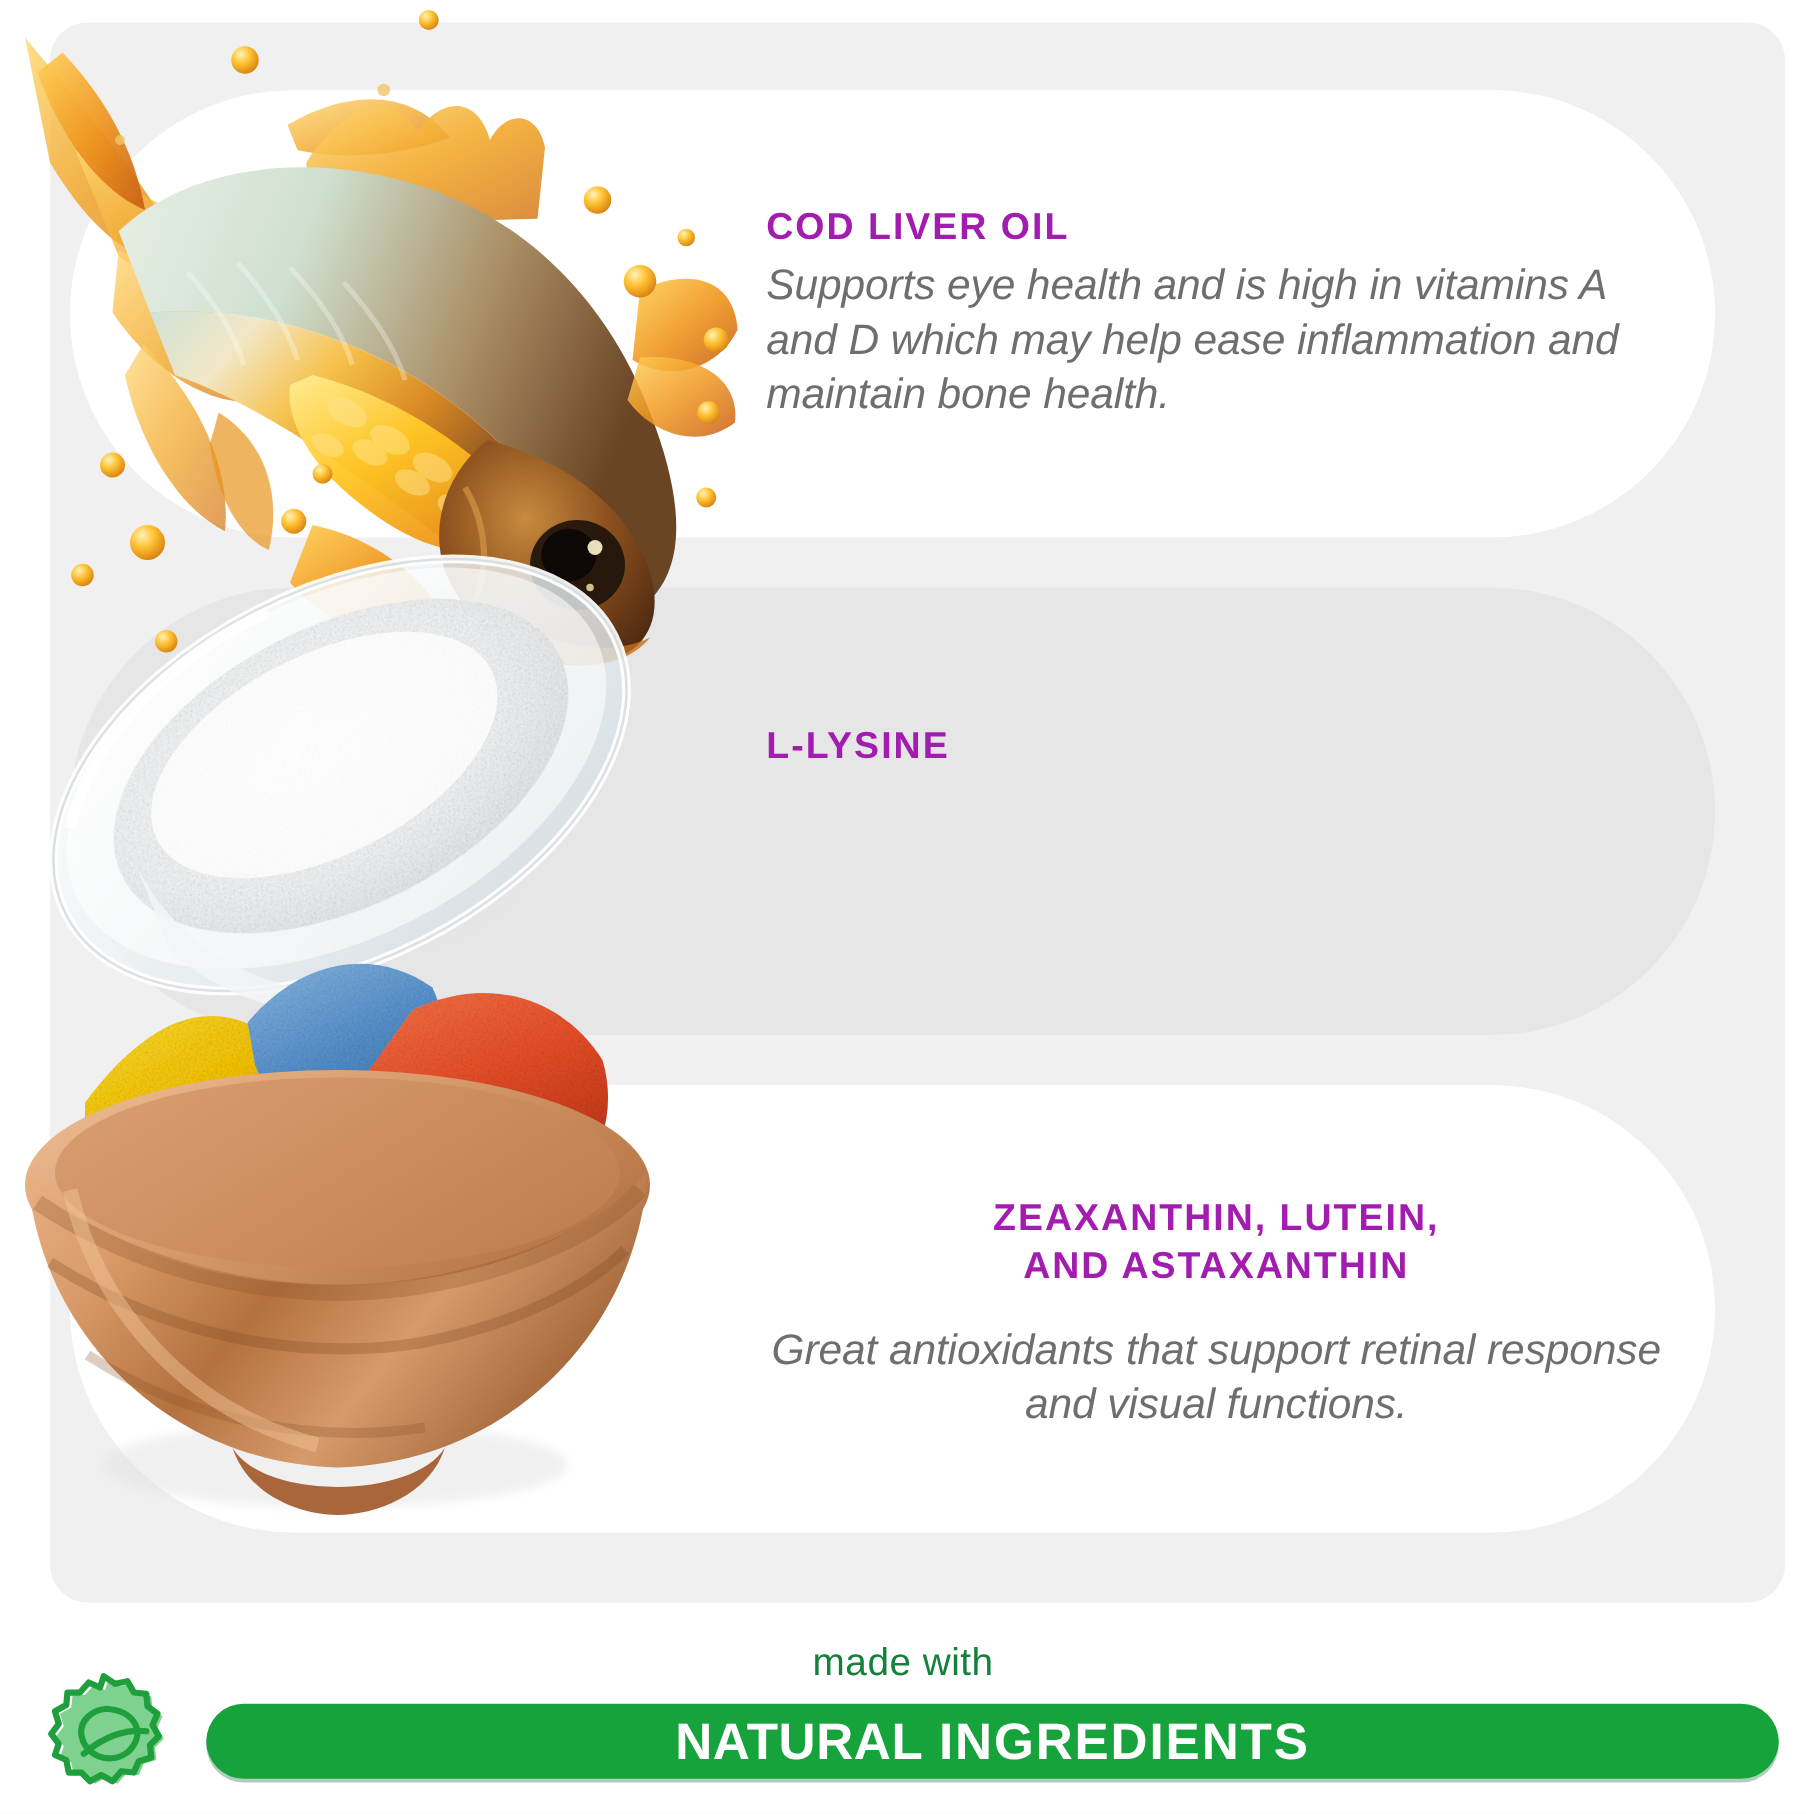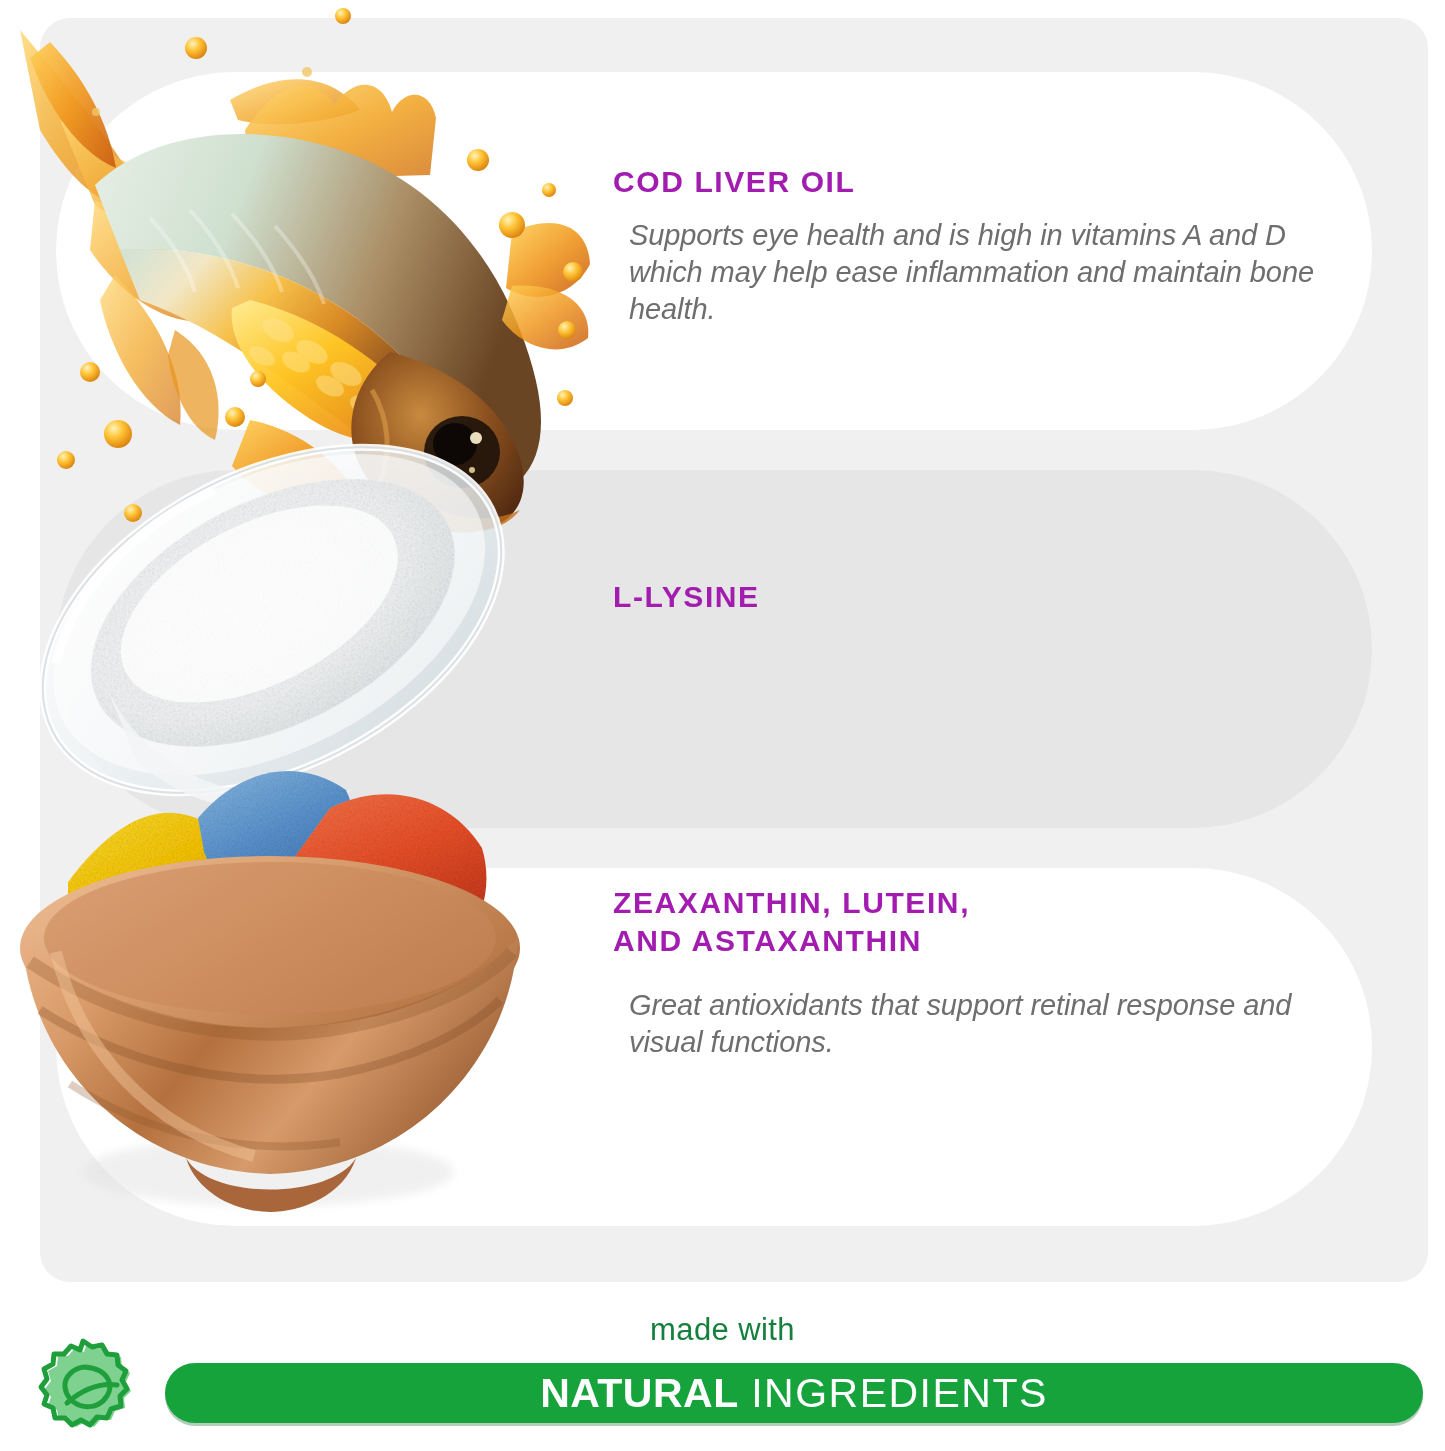--- a/index.html
+++ b/index.html
@@ -43,30 +43,30 @@
   .ing-title{
     font-size:30px;
     font-weight:bold;
     letter-spacing:1.6px;
     line-height:1.28;
     color:#a21caf;
     margin:0 0 6px 0;
     white-space:pre-line;
   }
   .ing-desc{
-    font-size:29px;
+    font-size:34px;
     font-style:italic;
     line-height:1.27;
     color:#6e6e6e;
-    margin:16px;
+    margin:0;
     letter-spacing:-0.1px;
   }
   #text-1{ top:163px; }
   #text-2{ top:578px; }
-  #text-3{ top:884px; }
+  #text-3{ top:956px;text-align:center; }
   #text-3 .ing-desc{ margin-top:26px; }
 
   
   .art{
     position:absolute;
     left:0; top:0;
     width:640px; height:1260px;
     pointer-events:none;
   }
 
@@ -92,21 +92,21 @@
     justify-content:center;
   }
   .bar-text{
     font-size:41px;
     color:#ffffff;
     letter-spacing:1px;
     white-space:nowrap;
     line-height:1;
   }
   .bar-text .b{ font-weight:900; letter-spacing:0.5px;text-align:center; }
-  .bar-text .l{ font-weight:400; letter-spacing:1.5px;text-align:right; }
+  .bar-text .l{ font-weight:700; letter-spacing:1.5px;text-align:right; }
 
   .leaf-badge{
     position:absolute;
     left:28px; top:1333px;
     width:118px; height:112px;
   }
 </style>
 </head>
 <body>
 

